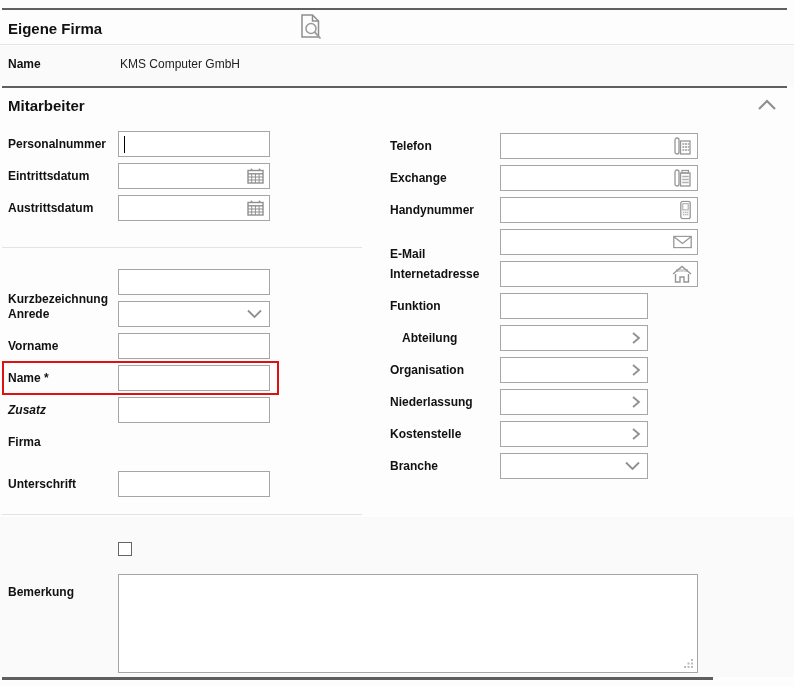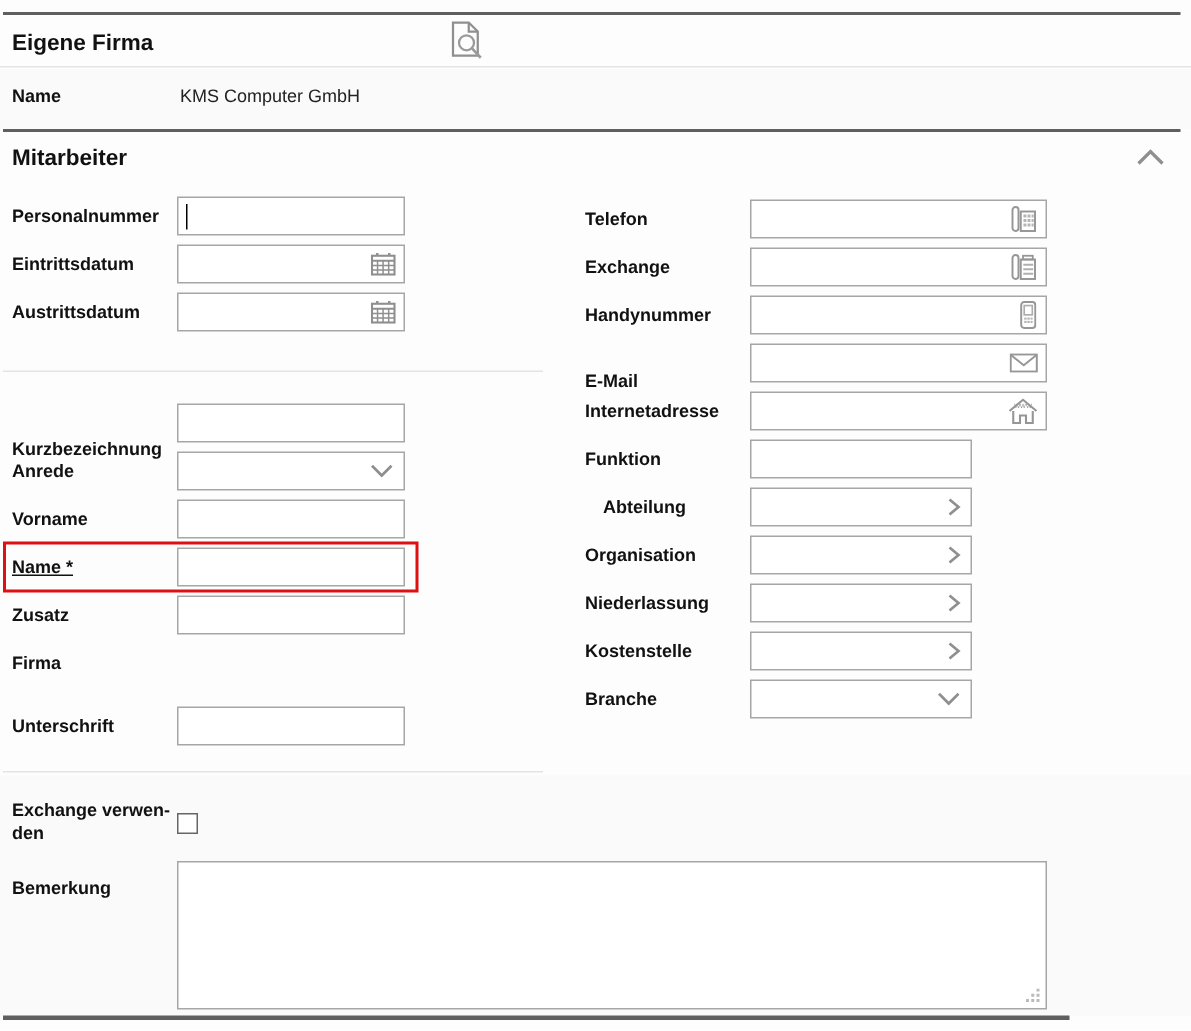--- a/index.html
+++ b/index.html
@@ -123,35 +123,34 @@
     <span class="icon-r" style="right:7px;">
       <svg width="15" height="9" viewBox="0 0 15 9">
         <polyline points="1,1 7.5,7.5 14,1" fill="none" stroke="#8f8f8f" stroke-width="1.8"></polyline>
       </svg>
     </span>
   </div>
 
   <div class="lbl" style="left:8px; top:339px;">Vorname</div>
   <div class="ibox" style="left:118px; top:333px; width:152px;"></div>
 
-  <div class="lbl" style="left:8px; top:371px;text-decoration:underline;">Name *</div>
+  <div class="lbl" style="left:8px; top:371px;">Name *</div>
   <div class="ibox" style="left:118px; top:365px; width:152px;"></div>
   <div class="red-frame" style="left:2px; top:361px; width:277px; height:34px;"></div>
 
-  <div class="lbl" style="left:8px; top:403px;">Zusatz</div>
+  <div class="lbl" style="left:8px; top:403px;font-style:italic;">Zusatz</div>
   <div class="ibox" style="left:118px; top:397px; width:152px;"></div>
 
   <div class="lbl" style="left:8px; top:435px;">Firma</div>
 
   <div class="lbl" style="left:8px; top:477px;">Unterschrift</div>
   <div class="ibox" style="left:118px; top:471px; width:152px;"></div>
 
   <div class="divider-light" style="left:2px; top:514px; width:360px; height:1px;"></div>
 
-  <div class="lbl" style="left:8px; top:533px; width:110px;">Exchange verwen-den</div>
   <div class="checkbox" style="left:118px; top:542px;"></div>
 
   <div class="lbl" style="left:8px; top:574px;margin-top:11px;">Bemerkung</div>
   <div class="txtarea" style="left:118px; top:574px; width:580px; height:99px;">
     <span class="resize-dots">
       <svg width="10" height="10" viewBox="0 0 10 10">
         <rect x="7" y="0" width="2" height="2" fill="#bbb"></rect>
         <rect x="3.5" y="3.5" width="2" height="2" fill="#bbb"></rect>
         <rect x="7" y="3.5" width="2" height="2" fill="#bbb"></rect>
         <rect x="0" y="7" width="2" height="2" fill="#bbb"></rect>

